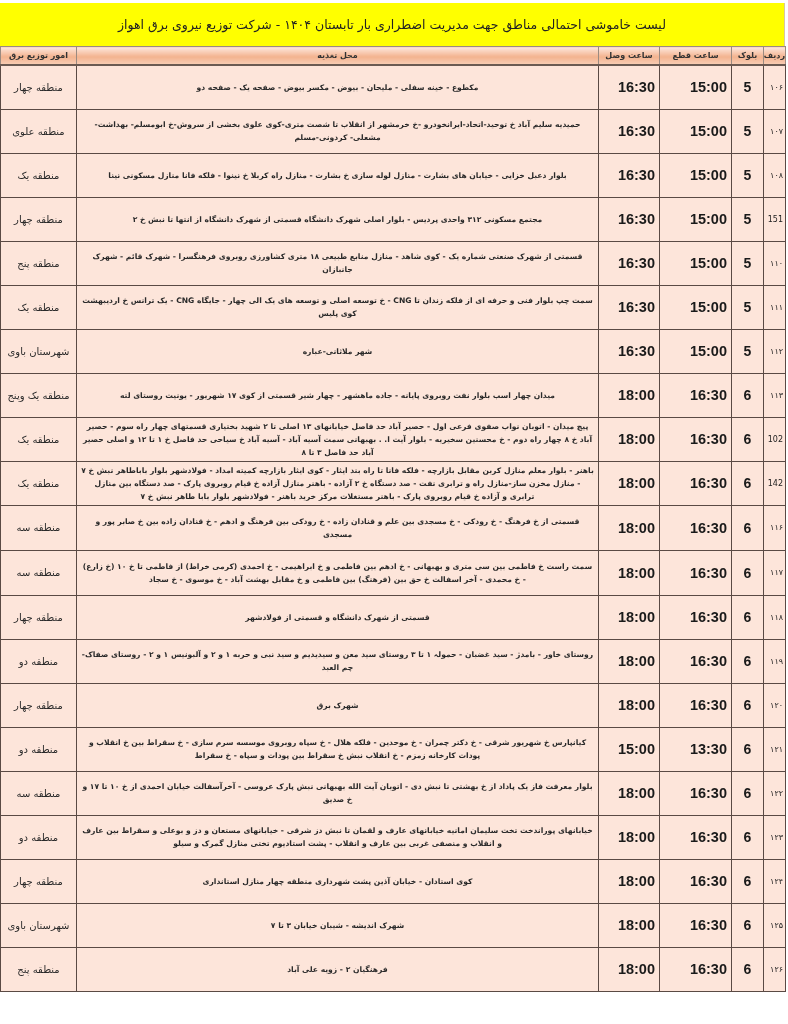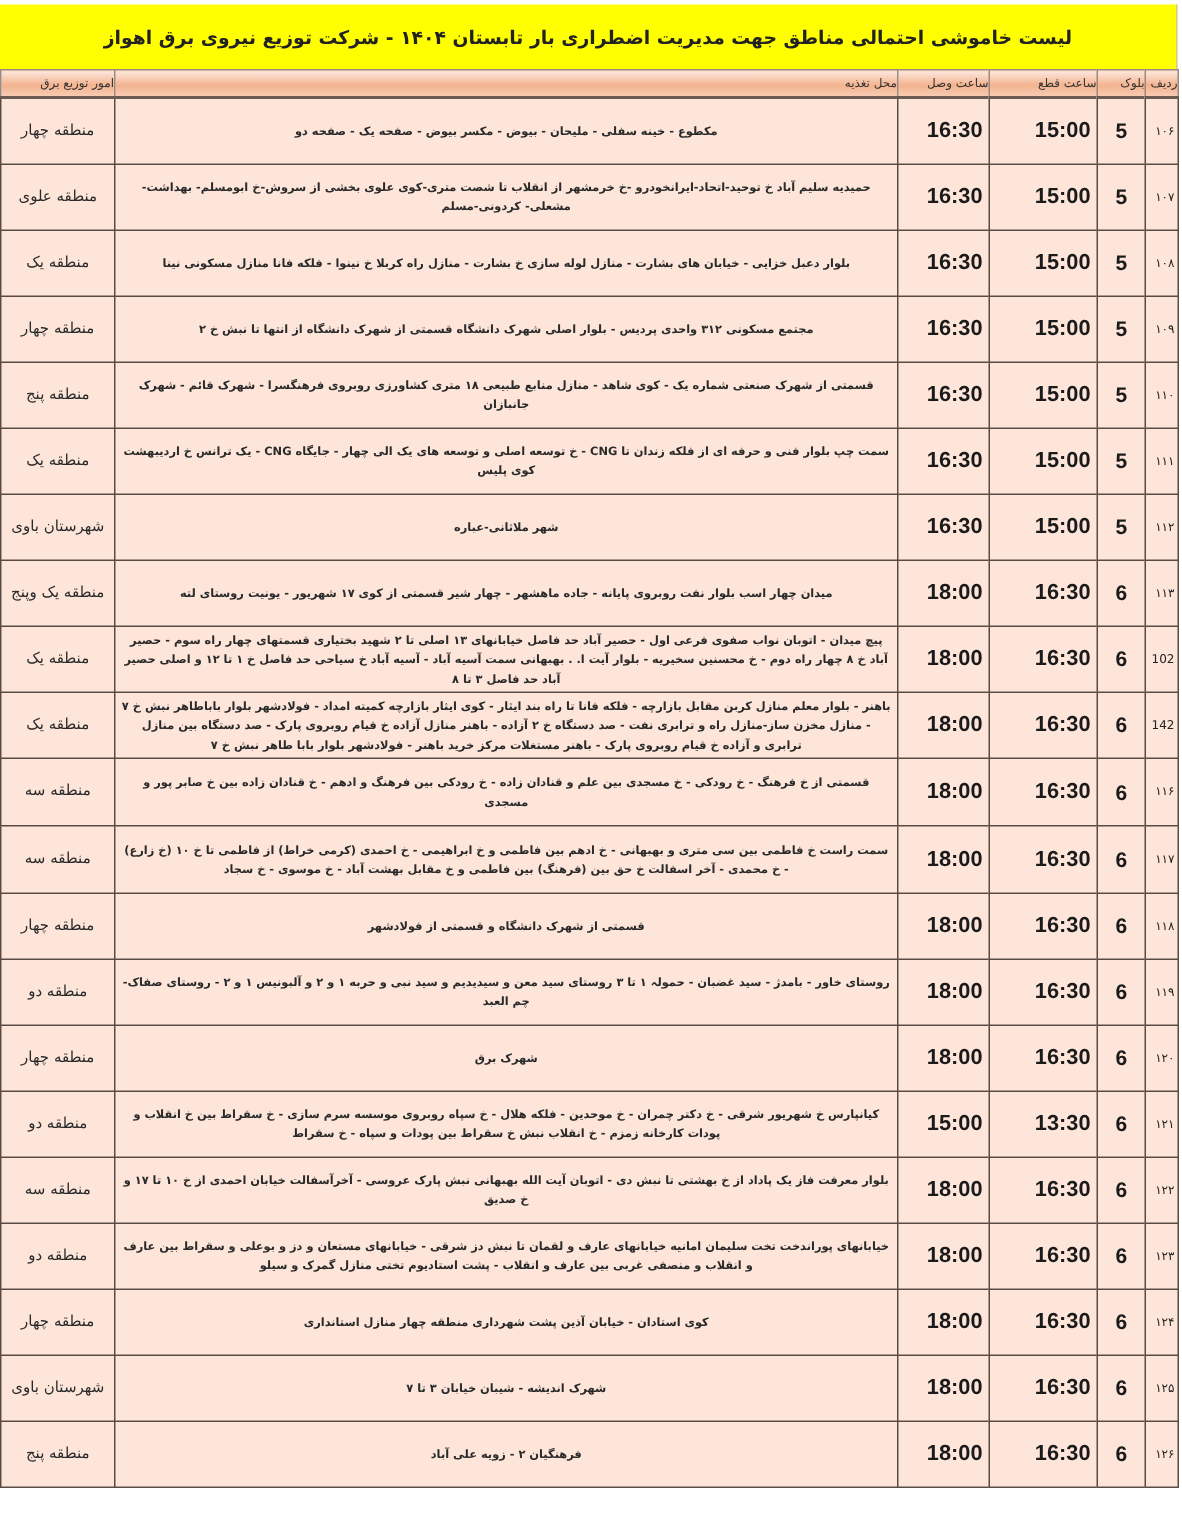--- a/index.html
+++ b/index.html
@@ -1,27 +1,27 @@
 <!DOCTYPE html>
 <html><head>
 <meta charset="utf-8">
 <style>
   html, body { margin:0; padding:0; background:#ffffff; }
   body { width:788px; height:1024px; position:relative; overflow:hidden;
          font-family:"DejaVu Sans", sans-serif; }
   .sheet { position:absolute; left:0; top:3px; width:785px; }
   .title-bar { height:43px; background:#ffff00; display:flex; align-items:center; justify-content:center;
                border-right:1px solid #d8c8a0; }
-  .title-bar span { font-size:12.5px; font-weight:bold; color:#222; direction:rtl; }
+  .title-bar span { font-size:12.5px; font-weight:normal; color:#222; direction:rtl; }
   .date-bar { height:24px; background:#ff0000; display:flex; align-items:center; justify-content:center; }
   .date-bar span { font-family:"Liberation Sans", sans-serif; font-size:20px; font-weight:bold; color:#3a0d0d; letter-spacing:0.5px; }
   table { border-collapse:collapse; width:785px; table-layout:fixed; direction:rtl; }
-  th { height:17px; font-size:8px; font-weight:normal; color:#333;
+  th { height:17px; font-size:8px; font-weight:bold; color:#333;
        background:linear-gradient(to bottom,#fde7dc 0%,#f3b38f 55%,#f8cdb4 100%);
-       border:1px solid #9b8a80; border-bottom:2px solid #6b5a52; padding:0;text-align:right; }
+       border:1px solid #9b8a80; border-bottom:2px solid #6b5a52; padding:0; }
   td { background:#fde5da; border:1px solid #5a4a44; padding:0 4px; text-align:center; vertical-align:middle; }
   td.idx { font-size:8px; color:#222; padding:16px 2px; text-align:right; }
   td.block, td.time { font-family:"Liberation Sans", sans-serif; font-weight:bold; font-size:14px; color:#1a1a1a; }
   td.time { font-size:14.5px;padding-left:48px; }
   td.loc { font-size:7.6px; font-weight:bold; color:#2a2a2a; line-height:13px; direction:rtl; }
   td.region { font-size:10px; font-weight:normal; color:#2a2a2a; direction:rtl; }
   tr.row { height:44px; }
   tr.row.tall { height:45px; }
 </style>
 </head>
@@ -69,21 +69,21 @@
   </tr>
         <tr class="row">
     <td class="idx">۱۰۸</td>
     <td class="block">5</td>
     <td class="time">15:00</td>
     <td class="time">16:30</td>
     <td class="loc">بلوار دعبل خزایی - خیابان های بشارت - منازل لوله سازی خ بشارت - منازل راه کربلا خ نینوا - فلکه فانا منازل مسکونی نینا</td>
     <td class="region">منطقه یک</td>
   </tr>
         <tr class="row">
-    <td class="idx">۱۰۹</td>
+    <td class="idx">151</td>
     <td class="block">5</td>
     <td class="time">15:00</td>
     <td class="time">16:30</td>
     <td class="loc">مجتمع مسکونی ۳۱۲ واحدی پردیس - بلوار اصلی شهرک دانشگاه قسمتی از شهرک دانشگاه از انتها تا نبش خ ۲</td>
     <td class="region">منطقه چهار</td>
   </tr>
         <tr class="row">
     <td class="idx">۱۱۰</td>
     <td class="block">5</td>
     <td class="time">15:00</td>

